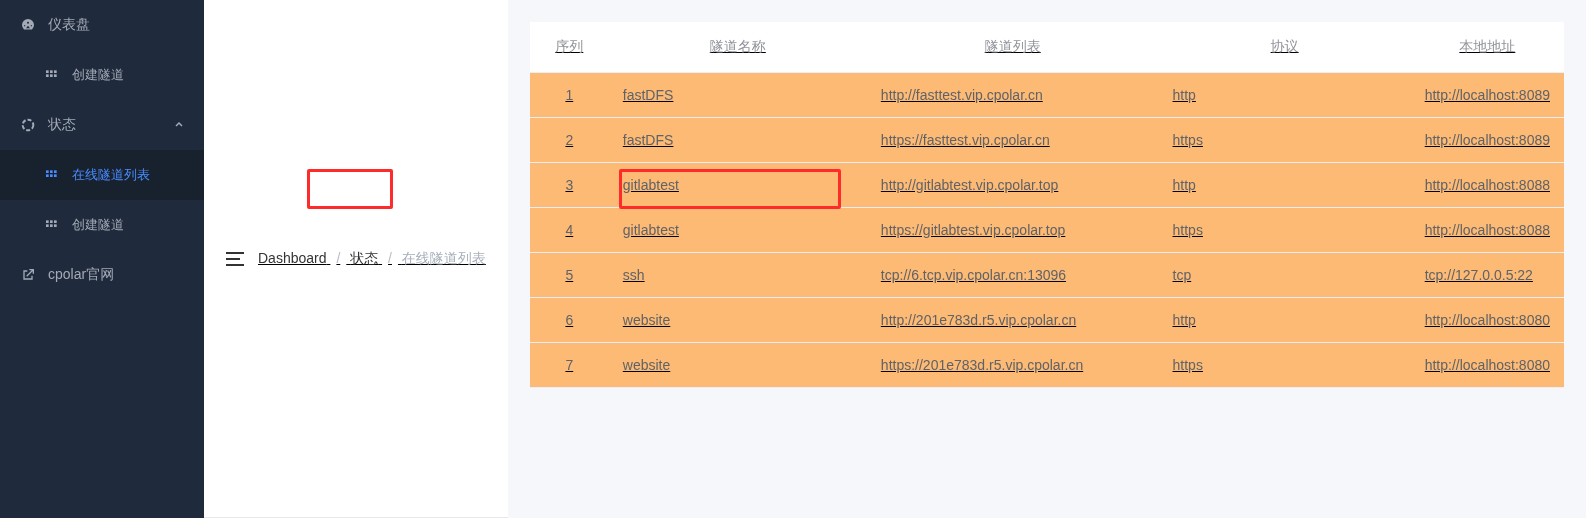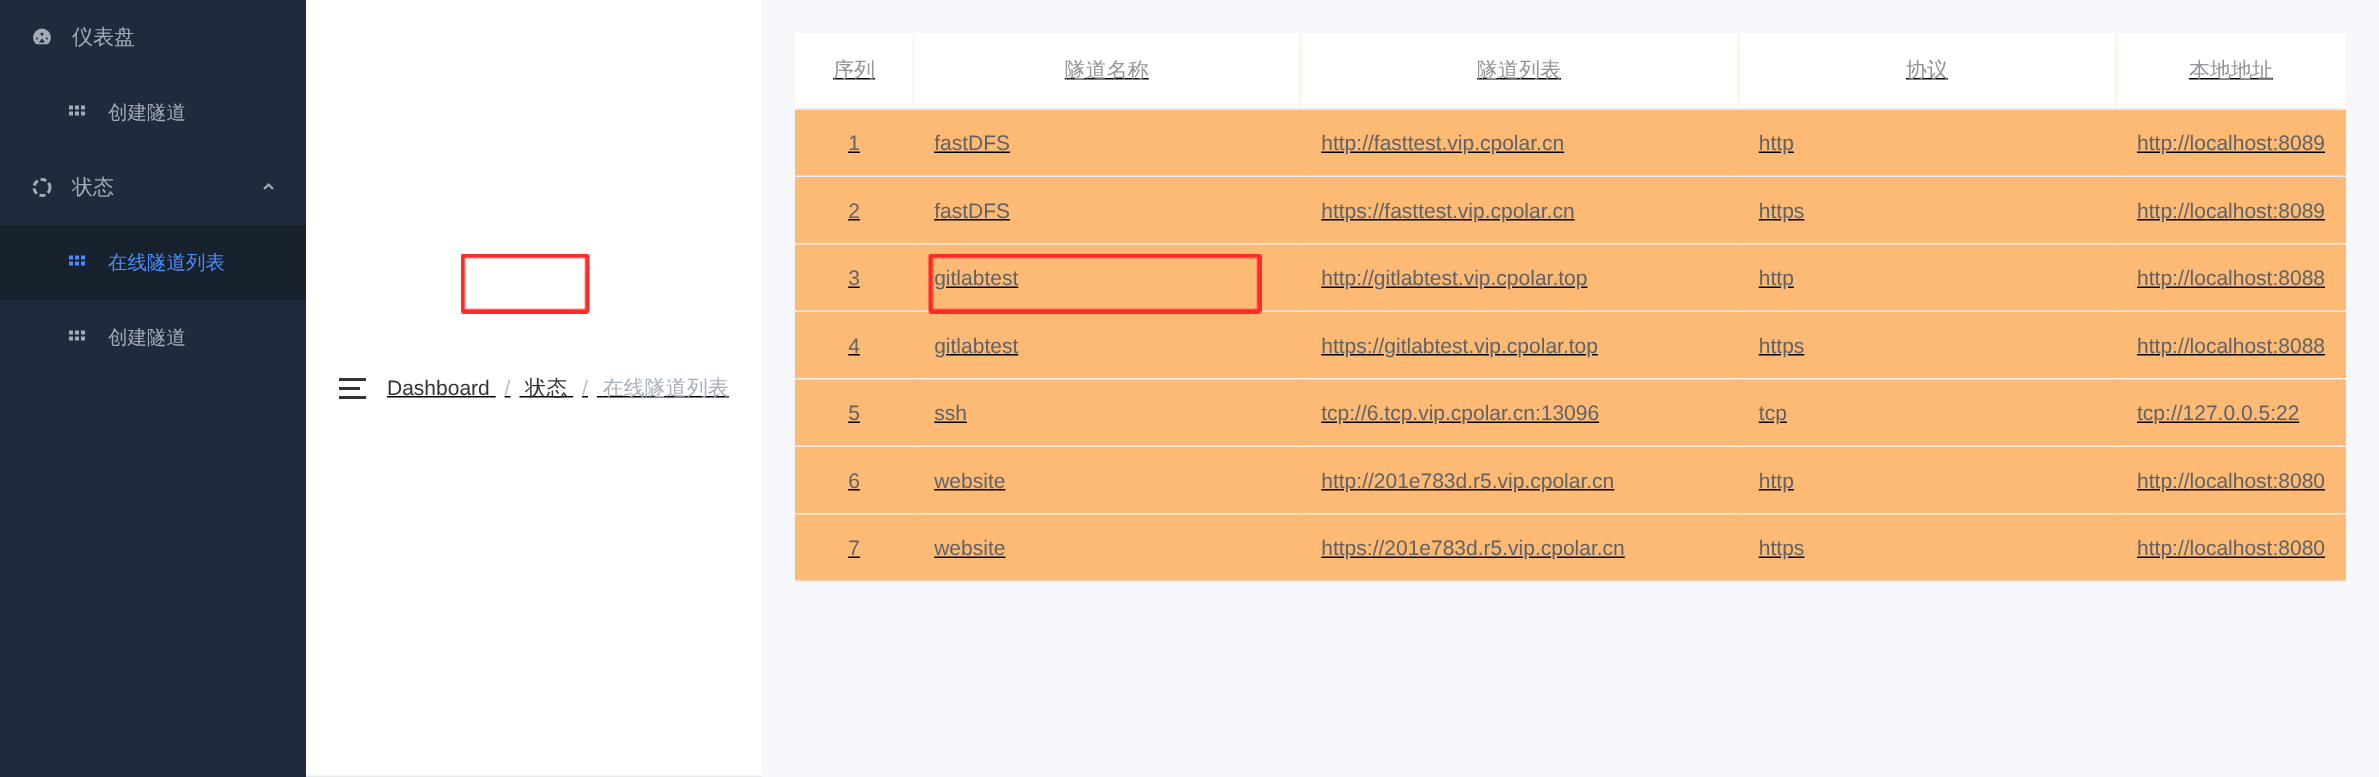--- a/index.html
+++ b/index.html
@@ -153,20 +153,26 @@
   <div class="nav-item sub">
     <svg class="nav-icon" viewBox="0 0 24 24">
         <rect x="3" y="5" width="4" height="4"></rect>
         <rect x="9" y="5" width="4" height="4"></rect>
         <rect x="15" y="5" width="4" height="4"></rect>
         <rect x="3" y="11" width="4" height="4"></rect>
         <rect x="9" y="11" width="4" height="4"></rect>
         <rect x="15" y="11" width="4" height="4"></rect>
       </svg>
     <span>创建隧道</span>
+  </div>
+  <div class="nav-item">
+    <svg class="nav-icon" viewBox="0 0 24 24">
+        <path d="M14 3h7v7h-2V6.4l-8.3 8.3-1.4-1.4L17.6 5H14V3zM5 5h6v2H7v10h10v-4h2v6H5V5z"></path>
+      </svg>
+    <span>cpolar官网</span>
   </div>
 </div>
 
 <div class="main">
   <div class="topbar">
     <svg class="hamburger" viewBox="0 0 18 14">
         <rect x="0" y="0" width="18" height="2" fill="#333"></rect>
         <rect x="0" y="6" width="14" height="2" fill="#333"></rect>
         <rect x="0" y="12" width="18" height="2" fill="#333"></rect>
       </svg>

